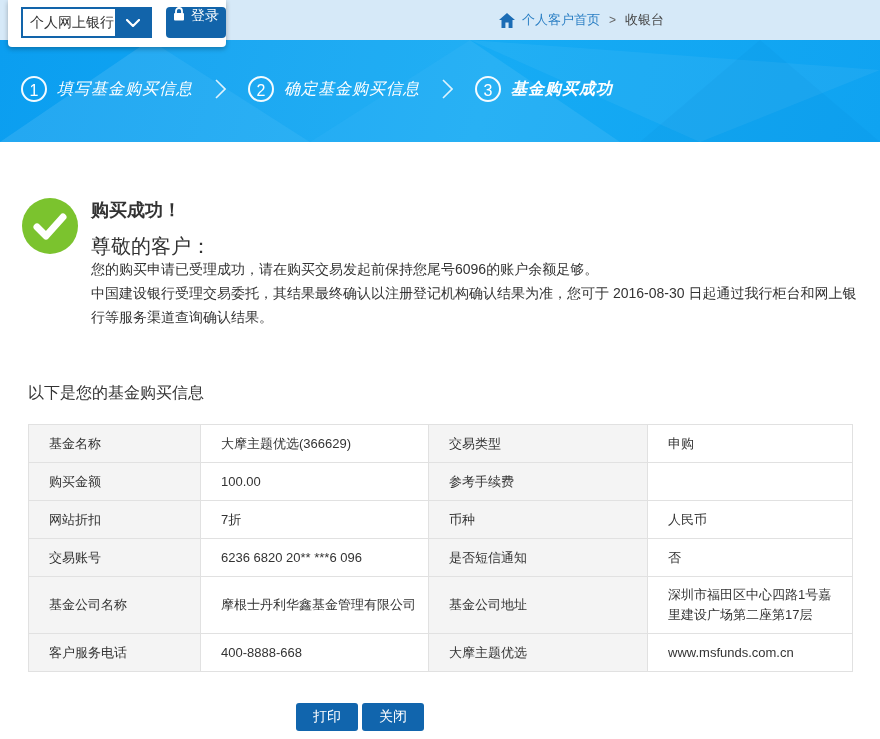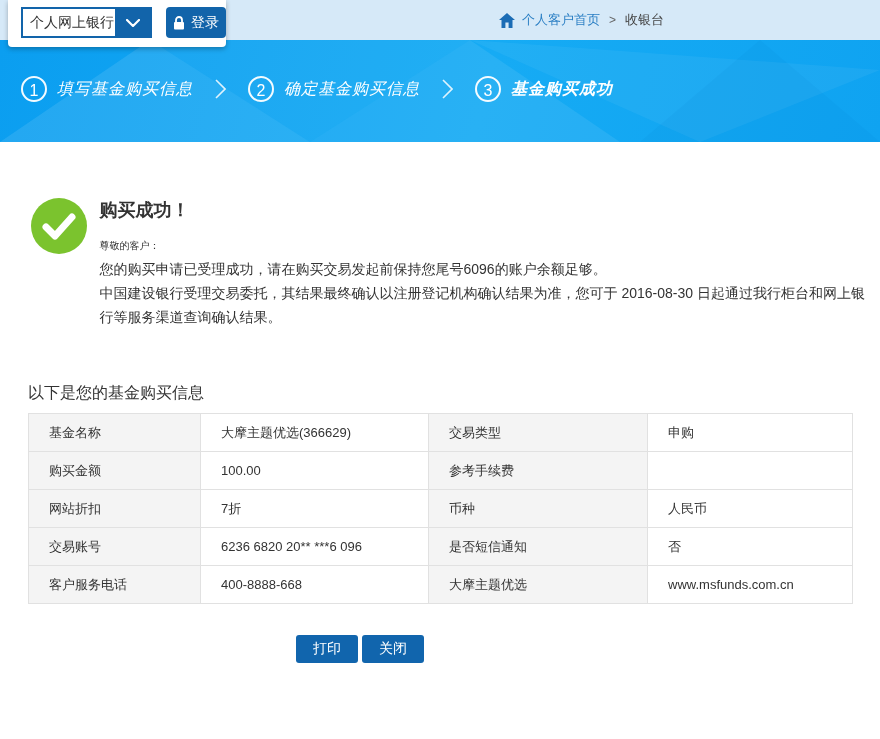--- a/index.html
+++ b/index.html
@@ -69,21 +69,21 @@
   }
   .login-btn {
     margin-left: 14px;
     width: 65px; height: 31px;
     background: #1264aa;
     border: none;
     border-radius: 4px;
     color: #fff;
     font-size: 14px;
     display: flex;
-    align-items: center;
+    align-items: flex-start;
     justify-content: center;
     gap: 6px;
     cursor: pointer;
     font-family: inherit;
   }
 
   
   .banner {
     position: relative;
     height: 102px;
@@ -110,44 +110,43 @@
     flex: 0 0 auto;
   }
   .step-label { font-size: 16px; margin-left: 10px; letter-spacing: 1px; font-style: italic; }
   .step.active .step-label { font-weight: bold; }
   .step-sep { margin: 0 22px; display: flex; align-items: center; opacity: 0.85; }
 
   
   .success-block {
     display: flex;
     margin: 56px 0 16px 22px;
-    justify-content: center;
   }
   .check-badge {
     width: 56px; height: 56px;
     border-radius: 50%;
     background: #7bc32e;
     display: flex;
     align-items: center;
     justify-content: center;
     flex: 0 0 auto;
   }
   .success-text { margin-left: 13px; width: 772px; }
   .success-title { font-size: 18px; font-weight: bold; color: #333; line-height: 24px; }
-  .success-greeting { margin-top: 13px; font-size: 10px; line-height: 22px; }
+  .success-greeting { margin-top: 13px; font-size: 20px; line-height: 22px; }
   .success-line { font-size: 14px; line-height: 24px; color: #333; }
 
   
   .section-title {
     margin: 54px 0 0 28px;
     font-size: 16px;
     color: #333;
   }
   table.info-table {
-    margin: 9px 0 0 28px;
+    margin: 20px 0 0 28px;
     border-collapse: collapse;
     table-layout: fixed;
     width: 824px;
     border-radius: 23px;
   }
   .info-table td {
     border: 1px solid #e1e1e1;
     font-size: 13px;
     color: #333;
     height: 38px;
@@ -291,20 +290,26 @@
       <td class="lbl">币种</td>
       <td>人民币</td>
     </tr>
     <tr>
       <td class="lbl">交易账号</td>
       <td>6236 6820 20** ***6 096</td>
       <td class="lbl">是否短信通知</td>
       <td>否</td>
     </tr>
     <tr>
+      <td class="lbl">基金公司名称</td>
+      <td>摩根士丹利华鑫基金管理有限公司</td>
+      <td class="lbl">基金公司地址</td>
+      <td>深圳市福田区中心四路1号嘉里建设广场第二座第17层</td>
+    </tr>
+    <tr>
       <td class="lbl">客户服务电话</td>
       <td>400-8888-668</td>
       <td class="lbl">大摩主题优选</td>
       <td>www.msfunds.com.cn</td>
     </tr>
   </tbody>
 </table>
 
 <div class="actions">
   <button class="action-btn">打印</button>

